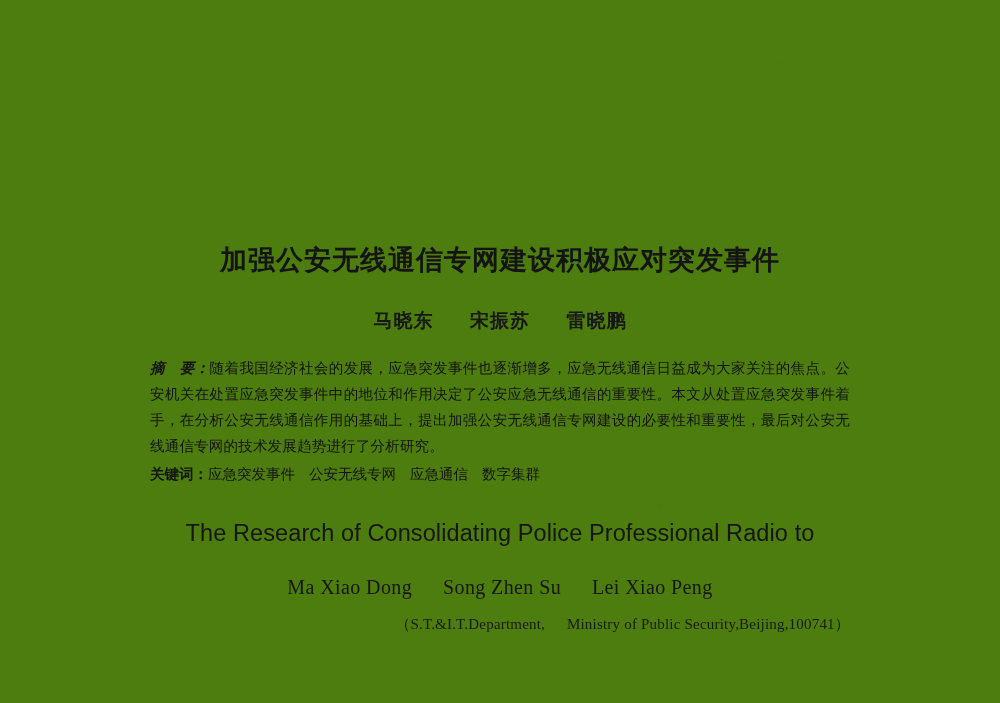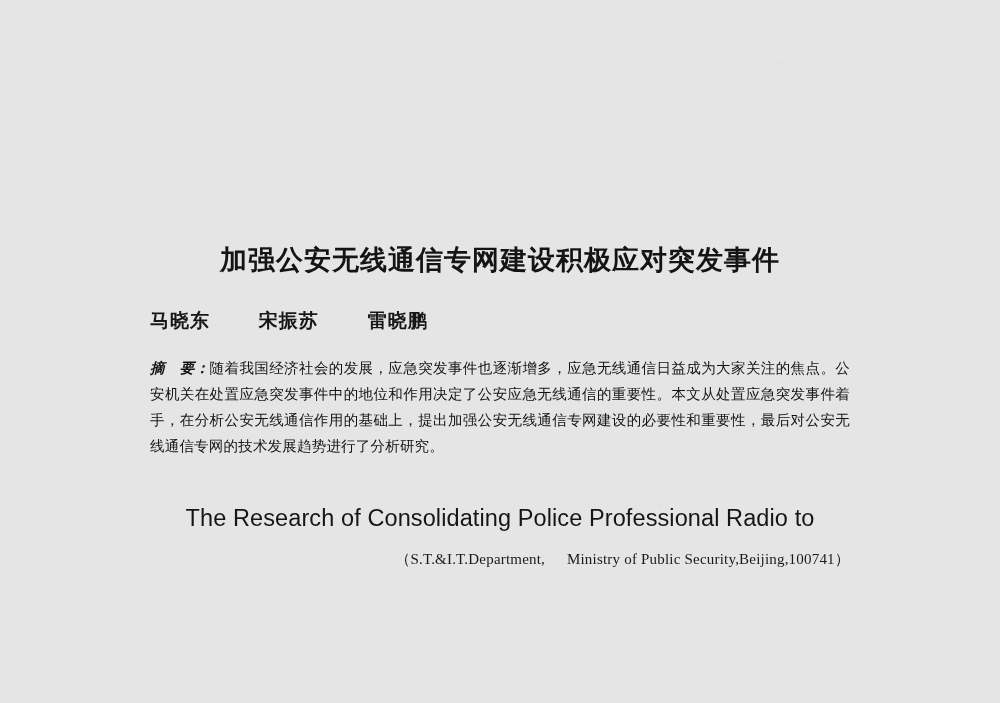--- a/index.html
+++ b/index.html
@@ -12,21 +12,21 @@
     height: 703px;
     font-family: "Liberation Serif", serif;
     color: #111111;
     position: relative;
     overflow: hidden;
   }
   .page {
     position: relative;
     width: 1000px;
     height: 703px;
-    background: #e5e5e5;
+    background: #4d7c0f;
   }
   
   .page:before {
     content: "";
     position: absolute;
     inset: 0;
     background:
       radial-gradient(circle at 12% 18%, rgba(0,0,0,0.012) 0 2px, transparent 3px),
       radial-gradient(circle at 78% 9%, rgba(0,0,0,0.012) 0 2px, transparent 3px),
       radial-gradient(circle at 40% 92%, rgba(0,0,0,0.010) 0 2px, transparent 3px),
@@ -46,21 +46,22 @@
     font-family: "DejaVu Sans", sans-serif;
     font-size: 27px;
     font-weight: bold;
     letter-spacing: 1px;
     color: #141414;
     line-height: 1.2;
   }
 
   .cn-authors {
     margin-top: 32px;
-    font-family: Liberation Mono, monospace;
+    text-align: center;
+    font-family: Liberation Sans, sans-serif;
     font-size: 19px;
     font-weight: bold;
     color: #171717;
     letter-spacing: 1px;
   }
   .cn-authors .gap {
     display: inline-block;
     width: 24px;
   }
 
@@ -96,21 +97,21 @@
   }
   .keywords .lbl {
     font-weight: bold;
   }
   .kw-item {
     display: inline-block;
     margin-right: 14px;
   }
 
   .en-title {
-    margin-top: 42px;
+    margin-top: 30px;
     text-align: center;
     font-family: "Liberation Sans", sans-serif;
     font-size: 23.5px;
     font-weight: normal;
     color: #161616;
     line-height: 1.38;
     letter-spacing: 0.1px;
   }
 
   .en-authors {
@@ -153,25 +154,35 @@
       <span>宋振苏</span>
       <span class="gap"></span>
       <span>雷晓鹏</span>
     </div>
 
 
     <div class="abstract-block">
       <span class="lbl">摘　要：</span><span>随着我国经济社会的发展，应急突发事件也逐渐增多，应急无线通信日益成为大家关注的焦点。公安机关在处置应急突发事件中的地位和作用决定了公安应急无线通信的重要性。本文从处置应急突发事件着手，在分析公安无线通信作用的基础上，提出加强公安无线通信专网建设的必要性和重要性，最后对公安无线通信专网的技术发展趋势进行了分析研究。</span>
     </div>
 
+    <div class="keywords">
+      <span class="lbl">关键词：</span><span class="kw-item">应急突发事件</span><span class="kw-item">公安无线专网</span><span class="kw-item">应急通信</span><span class="kw-item">数字集群</span>
+    </div>
 
     <div class="en-title">
       <div>The Research of Consolidating Police Professional Radio to</div>
     </div>
 
+    <div class="en-authors">
+      <span>Ma Xiao Dong</span>
+      <span class="gap"></span>
+      <span>Song Zhen Su</span>
+      <span class="gap"></span>
+      <span>Lei Xiao Peng</span>
+    </div>
 
     <div class="en-affil">
       <span>（S.T.&amp;I.T.Department,</span>
       <span class="gap"></span>
       <span>Ministry of Public Security,Beijing,100741）</span>
     </div>
 
   </div>
 </div>
 

